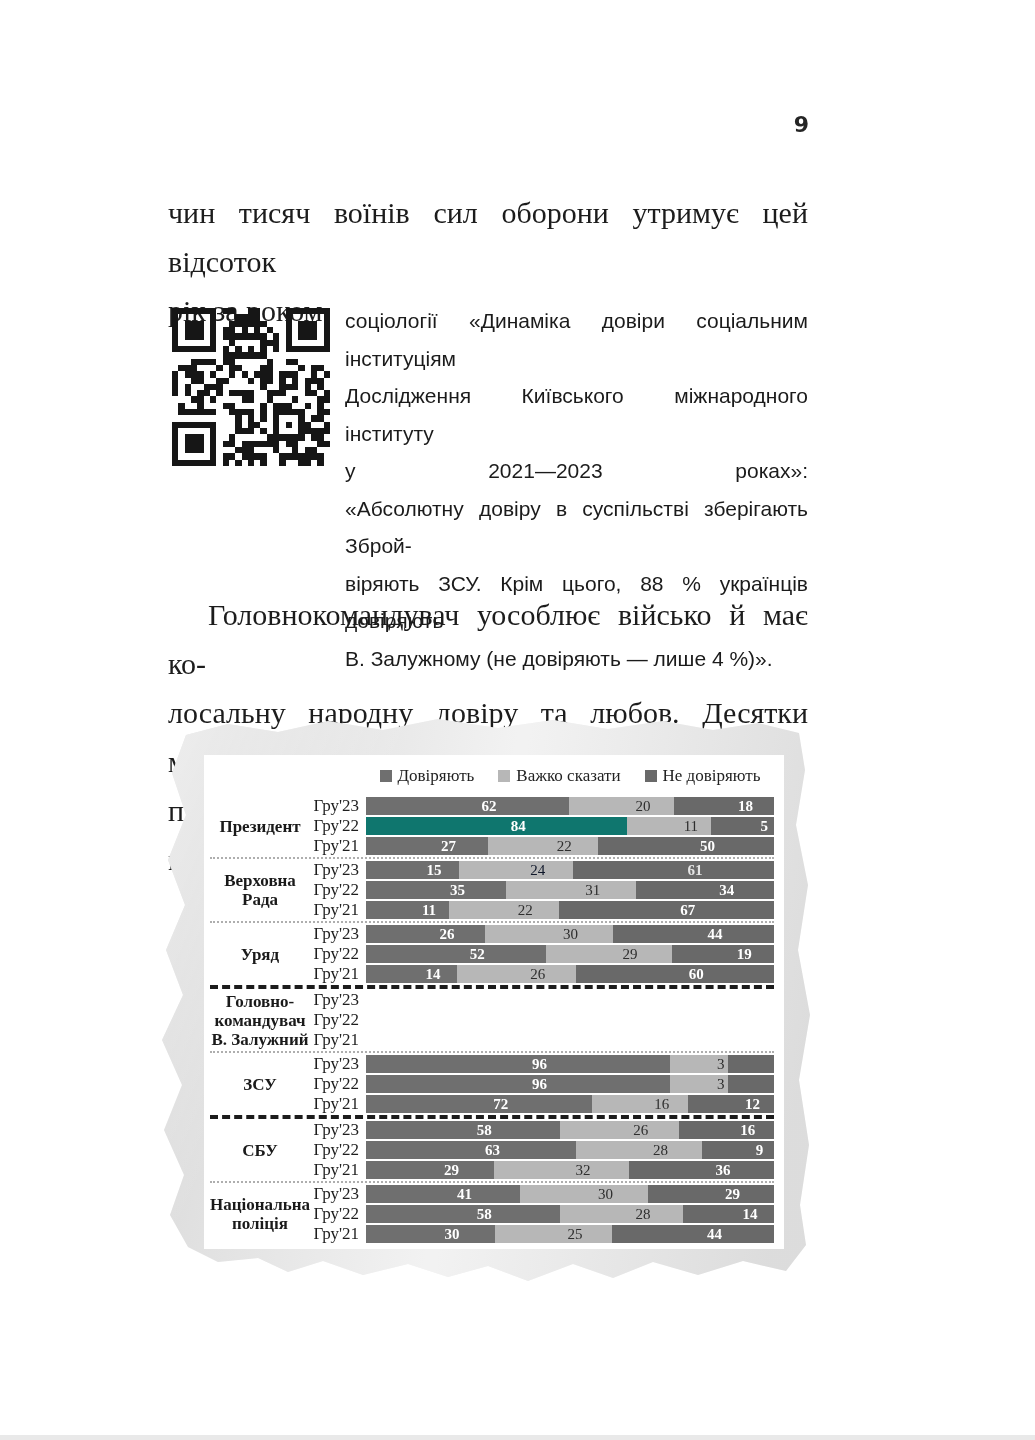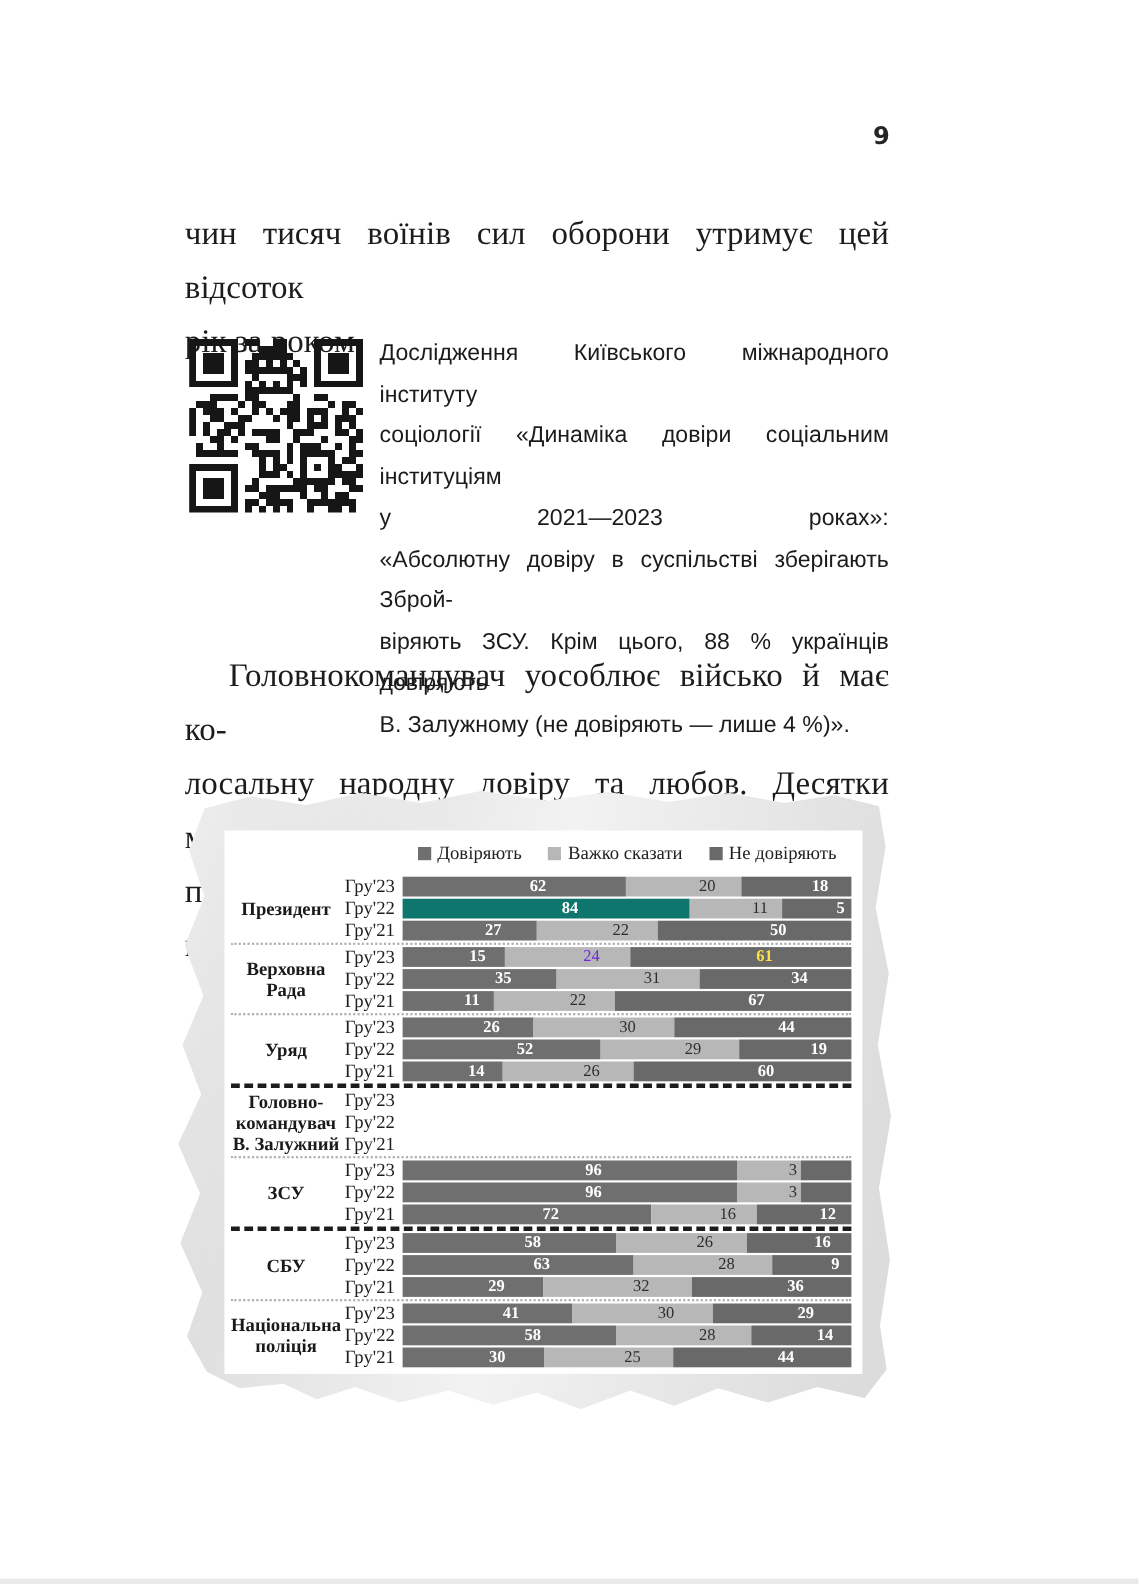--- a/index.html
+++ b/index.html
@@ -423,22 +423,22 @@
         <rect x="14" y="24" width="1" height="1"></rect>
         <rect x="17" y="24" width="1" height="1"></rect>
         <rect x="20" y="24" width="1" height="1"></rect>
         <rect x="21" y="24" width="1" height="1"></rect>
         <rect x="23" y="24" width="1" height="1"></rect>
       </g>
     </svg>
 </div>
 
 <div class="qr-note">
+    <div class="fill">соціології «Динаміка довіри соціальним інституціям</div>
     <div class="fill">Дослідження Київського міжнародного інституту</div>
-    <div class="fill">соціології «Динаміка довіри соціальним інституціям</div>
     <div class="fill">у 2021—2023 роках»:</div>
     <div class="fill">«Абсолютну довіру в суспільстві зберігають Зброй-</div>
     <div class="fill">віряють ЗСУ. Крім цього, 88 % українців довіряють</div>
     <div>В. Залужному (не довіряють — лише 4 %)».</div>
   </div>
 
 <div id="para2" class="serif-para para-indent">
     <div class="fill">Головнокомандувач уособлює військо й має ко-</div>
     <div class="fill">лосальну народну довіру та любов. Десятки мемів,</div>
     <div>пісень, статей та рейтинги в найвпливовіших медіа —</div>
@@ -513,24 +513,24 @@
             <div class="group sep-dotted">
               <div class="cat">Верховна
 Рада</div>
               <div class="rows">
                 <div class="row">
                   <span class="year">Гру'23</span>
                   <div class="bar">
                     <div class="seg" style="flex-grow: 15; background: rgb(111, 111, 111); color: rgb(255, 255, 255);">
                       <span>15</span>
                     </div>
-                    <div class="seg light-seg" style="flex-grow: 24; background: rgb(183, 183, 183); color: #6d28d9;">
+                    <div class="seg light-seg" style="flex-grow: 24; background: rgb(183, 183, 183); color: #0f172a;">
                       <span>24</span>
                     </div>
-                    <div class="seg" style="flex-grow: 61; background: rgb(105, 105, 105); color: #fde047; font-family: Liberation Serif, serif;">
+                    <div class="seg" style="flex-grow: 61; background: rgb(105, 105, 105); color: #e5e5e5; font-family: Liberation Serif, serif;">
                       <span>61</span>
                     </div>
                   </div>
                 </div>
                 <div class="row">
                   <span class="year">Гру'22</span>
                   <div class="bar">
                     <div class="seg" style="flex-grow: 35; background: rgb(111, 111, 111); color: rgb(255, 255, 255);">
                       <span>35</span>
                     </div>

